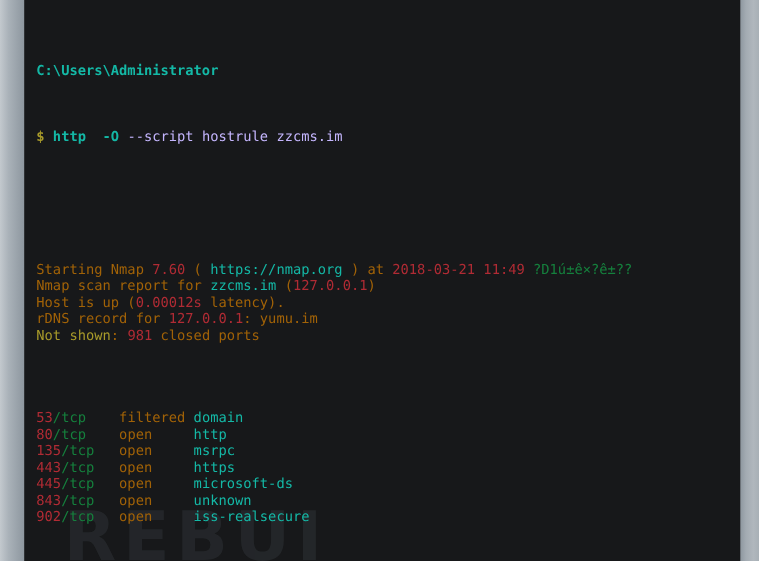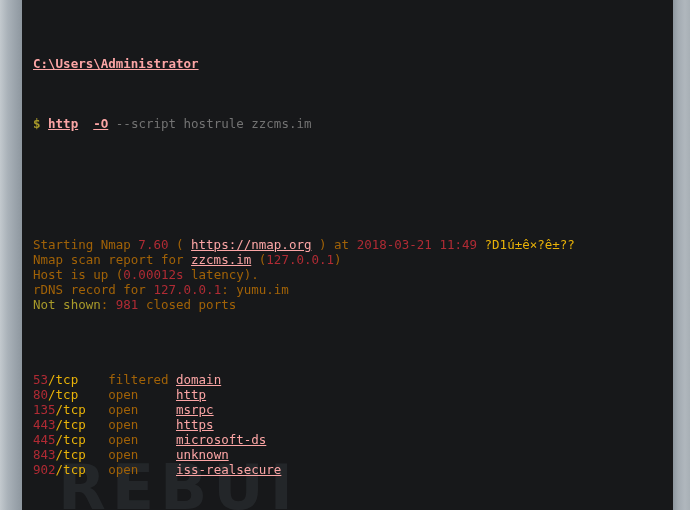--- a/index.html
+++ b/index.html
@@ -76,23 +76,23 @@
     color: #c8cdd2;
   }
   .line {
     white-space: pre;
     height: 15.05px;
   }
   .blank { height: 15.05px; }
 
   
   .c-cyan    { color: #a16207; }
-  .c-cyan-lt { color: #fca5a5; text-decoration: underline; }
-  .c-white   { color: #eab308; margin-top: 22px; }
-  .c-dim     { color: #737373; }
+  .c-cyan-lt { color: #14b8a6; }
+  .c-white   { color: #15803d; margin-top: 22px; }
+  .c-dim     { color: #c4b5fd; }
   .c-red     { color: #b02b34; margin-top: 22px; }
   .c-yellow  { color: #a89a2a; }
   .c-bold    { font-weight: bold; }
 </style>
 </head>
 <body>
 
 <div id="page">
 
   <div id="gutter-left"></div>

